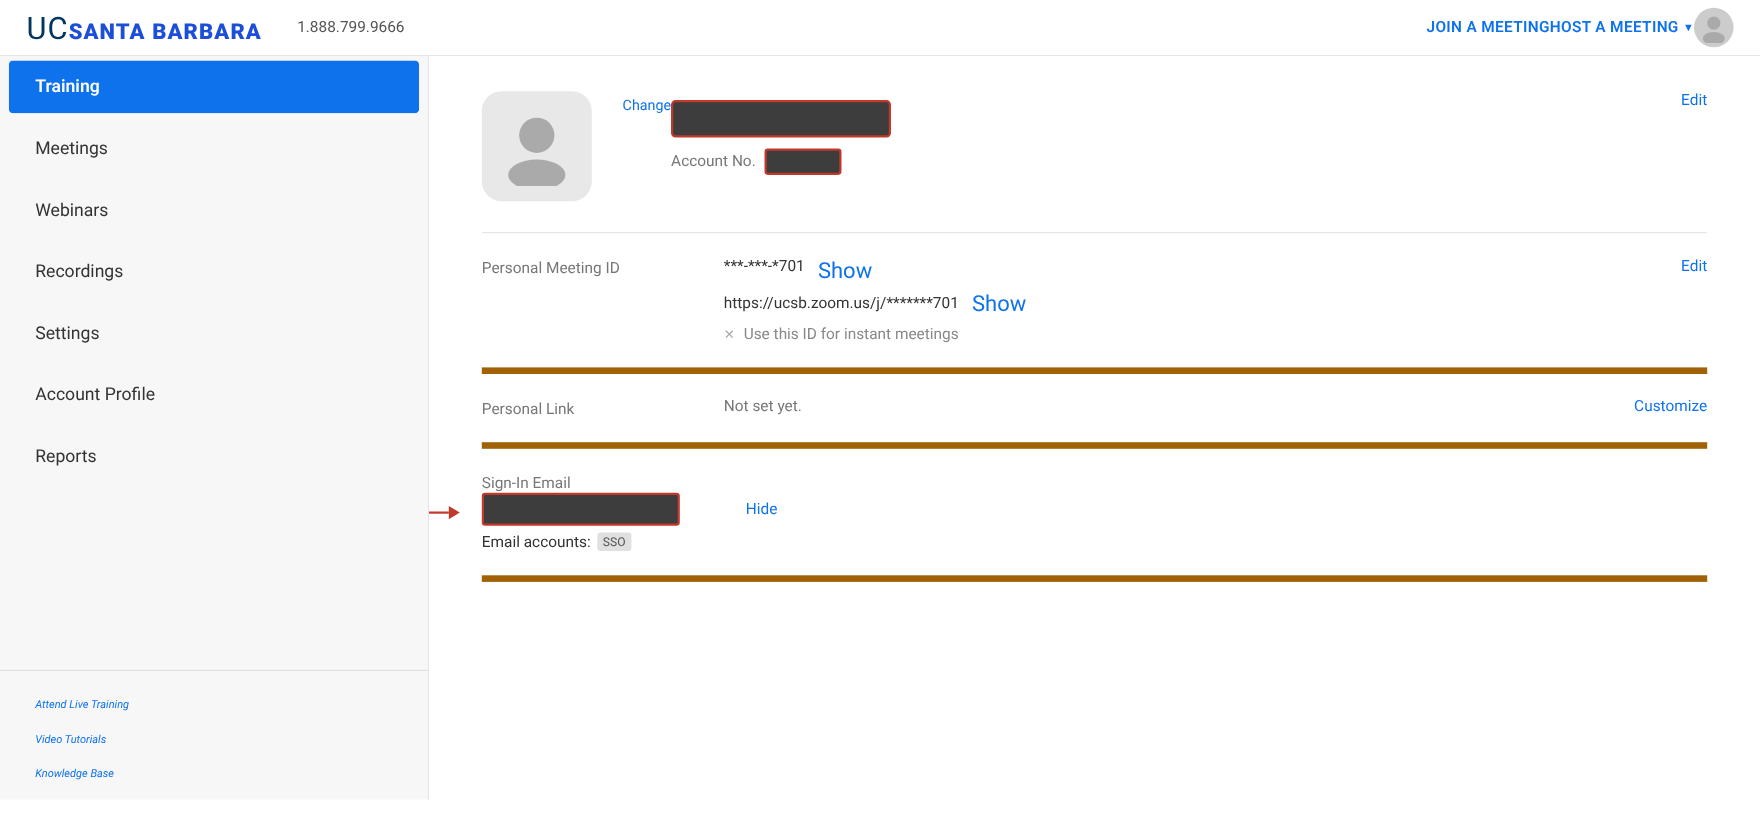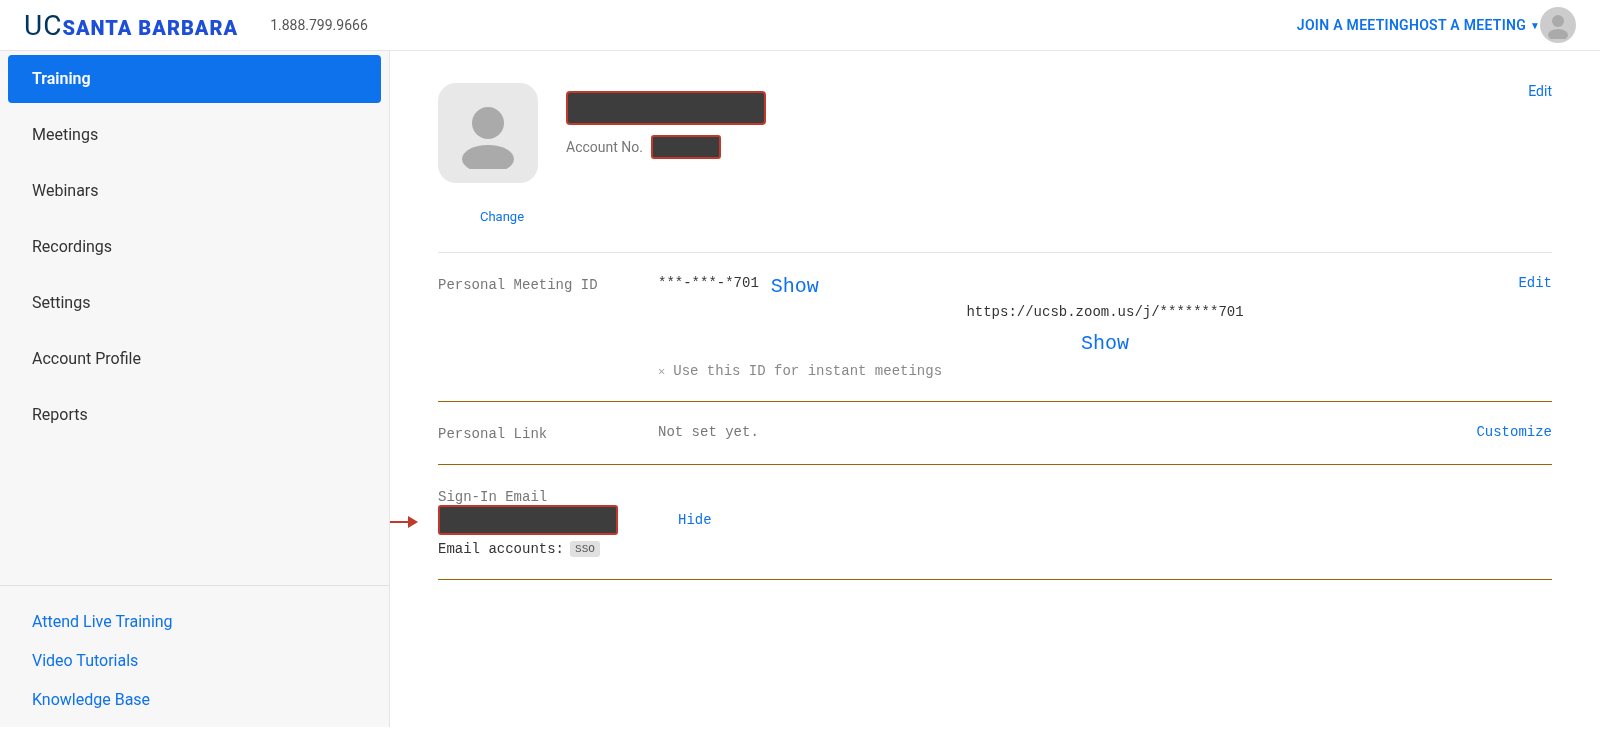--- a/index.html
+++ b/index.html
@@ -110,24 +110,25 @@
       padding: 14px 24px;
       font-weight: 600;
     }
     .sidebar-footer {
       padding: 16px 0 8px;
       border-top: 1px solid #e0e0e0;
     }
     .sidebar-footer-link {
       display: block;
       padding: 10px 32px;
-      font-size: 16px;
+      font-size: 10px;
       color: #0e72ed;
       cursor: pointer;
       text-decoration: none;
+      font-style: italic;
     }
 
     
     .main {
       flex: 1;
       overflow-y: auto;
       padding: 32px 48px;
       background: #fff;
     }
 
@@ -195,23 +196,22 @@
       color: #0e72ed;
       font-size: 14px;
       cursor: pointer;
     }
 
     
     .info-row {
       display: flex;
       align-items: flex-start;
       padding: 22px 0;
-      border-bottom: 1px solid #a16207;
+      border-bottom: 6px solid #a16207;
       position: relative;
-      font-family: Liberation Mono, monospace;
     }
     .info-label {
       width: 220px;
       min-width: 220px;
       font-size: 14px;
       color: #777;
       padding-top: 2px;
     }
     .info-content {
       flex: 1;
@@ -239,21 +239,20 @@
     .show-link {
       color: #0e72ed;
       font-size: 20px;
       cursor: pointer;
     }
     .meeting-url-row {
       display: flex;
       align-items: center;
       gap: 12px;
       margin-bottom: 8px;
-      flex-direction: column;
     }
     .meeting-url-text {
       font-size: 14px;
       color: #333;
     }
     .instant-row {
       display: flex;
       align-items: center;
       gap: 8px;
       color: #888;
@@ -388,21 +387,21 @@
     <div class="sidebar-footer">
       <a class="sidebar-footer-link">Attend Live Training</a>
       <a class="sidebar-footer-link">Video Tutorials</a>
       <a class="sidebar-footer-link">Knowledge Base</a>
     </div>
   </div>
 
   <div class="main">
 
     <div class="profile-top">
-      <div style="display:flex;flex-direction:column;align-items:center;gap:20px;">
+      <div style="display:flex;flex-direction:row;">
         <div class="avatar-large">
           <svg class="avatar-large-svg" viewBox="0 0 72 72" fill="#aaa">
             <circle cx="36" cy="26" r="16"></circle>
             <ellipse cx="36" cy="62" rx="26" ry="14"></ellipse>
           </svg>
         </div>
         <div class="avatar-change">Change</div>
       </div>
 
       <div class="profile-info">

